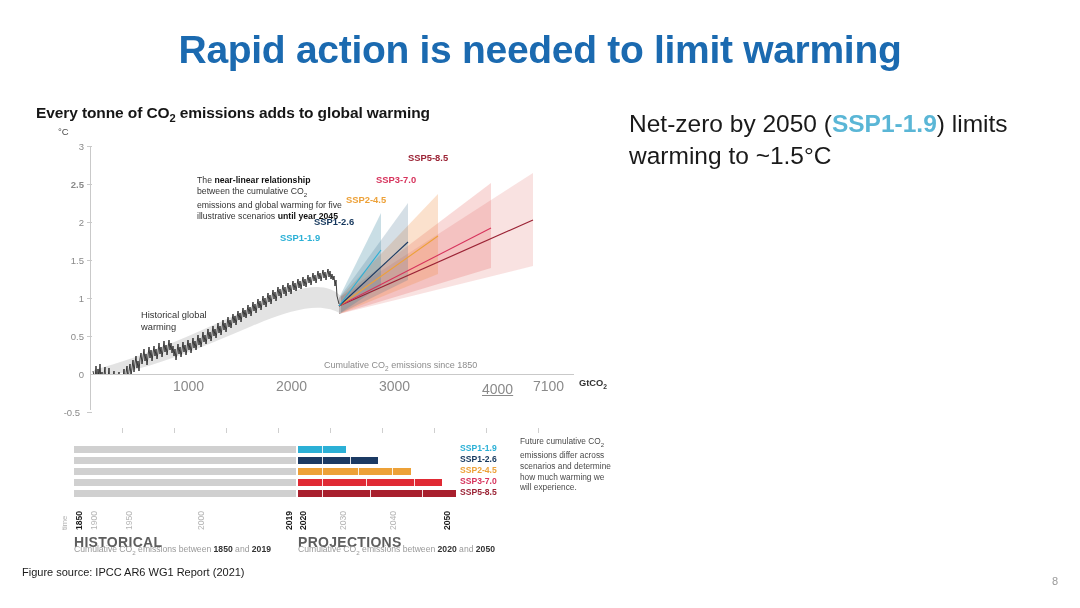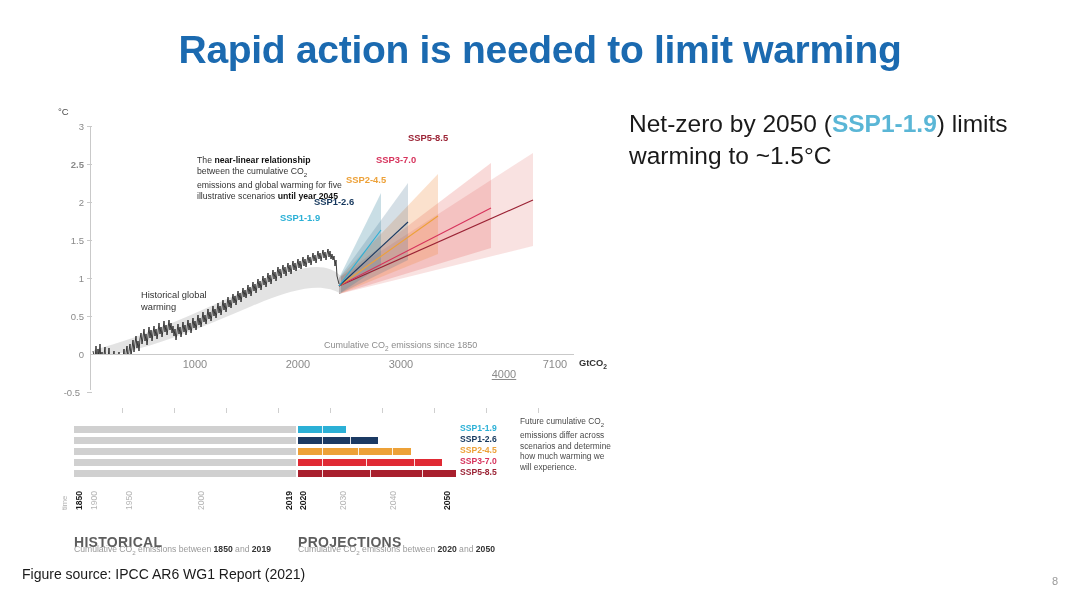--- a/index.html
+++ b/index.html
@@ -51,22 +51,22 @@
     position:absolute;left:22px;top:-2px;font-size:9.5px;color:#4a4a4a;
   }
   .ytick{
     position:absolute;font-size:9.5px;color:#8a8a8a;
     text-align:right;width:30px;
   }
   .ytick-mark{
     position:absolute;width:5px;height:1px;background:#c9c9c9;
   }
   .xtick{
-    position:absolute;font-size:11px;color:#8a8a8a;
-    text-align:center;width:44px;
+    position:absolute;font-size:14px;color:#8a8a8a;
+    width:44px;
   }
   .axis-line{position:absolute;background:#c9c9c9;}
   .note-box{
     position:absolute;font-size:8.7px;line-height:11.2px;color:#333;
     width:145px;
   }
   .note-box b{color:#111;}
   .hist-label{
     position:absolute;font-size:9.3px;line-height:11.5px;color:#333;
   }
@@ -108,38 +108,39 @@
     letter-spacing:.3px;
   }
   .cap-body{
     position:absolute;font-size:8.6px;color:#9a9a9a;white-space:nowrap;
   }
   .cap-body b{color:#333;}
 
   
   .footer-src{
     position:absolute;left:22px;top:566px;
-    font-size:14px;color:#1a1a1a;
+    font-size:11px;color:#1a1a1a;
   }
   .page-num{
     position:absolute;right:22px;top:575px;
     font-size:11px;color:#9a9a9a;
   }
 </style>
 </head>
 <body>
 
 <div class="slide-title">Rapid action is needed to limit warming</div>
 
 <div class="right-col">
   <p class="right-para"><span>Net-zero by 2050 (</span><span class="ssp-hl">SSP1-1.9</span><span>) limits warming to ~1.5°C</span></p>
 </div>
 
 <div class="figure">
 
+  <div class="fig-title">Every tonne of CO<sub>2</sub> emissions adds to global warming</div>
 
   <div class="plot-wrap">
 
     <div class="unit-label">°C</div>
 
     <div class="axis-line" style="left:54px;top:18px;width:1px;height:264px;"></div>
 
     <div class="axis-line" style="left:54px;top:246px;width:484px;height:1px;"></div>
 
     <div class="ytick" style="left:18px;top:13px;">3</div>
@@ -154,21 +155,21 @@
     <div class="ytick-mark" style="left:51px;top:170px;"></div>
     <div class="ytick" style="left:18px;top:203px;">0.5</div>
     <div class="ytick-mark" style="left:51px;top:208px;"></div>
     <div class="ytick" style="left:18px;top:241px;">0</div>
     <div class="ytick" style="left:14px;top:279px;">-0.5</div>
     <div class="ytick-mark" style="left:51px;top:284px;"></div>
 
     <div class="xtick" style="left:137px;top:250px;">1000</div>
     <div class="xtick" style="left:240px;top:250px;">2000</div>
     <div class="xtick" style="left:343px;top:250px;">3000</div>
-    <div class="xtick" style="left:446px;top:260px;text-decoration:underline;">4000</div>
+    <div class="xtick" style="left:446px;top:253px;text-decoration:underline;">4000</div>
     <div class="xtick" style="left:497px;top:250px;">7100</div>
     <div class="gtco2" style="left:543px;top:250px;">GtCO<sub>2</sub></div>
 
     <div class="xaxis-caption" style="left:288px;top:232px;">Cumulative CO<sub>2</sub> emissions since 1850</div>
 
     <svg width="580" height="300" style="position:absolute;left:0;top:0;">
       <defs>
         <clipPath id="plotclip">
             <rect x="55" y="18" width="483" height="228"></rect>
           </clipPath>

